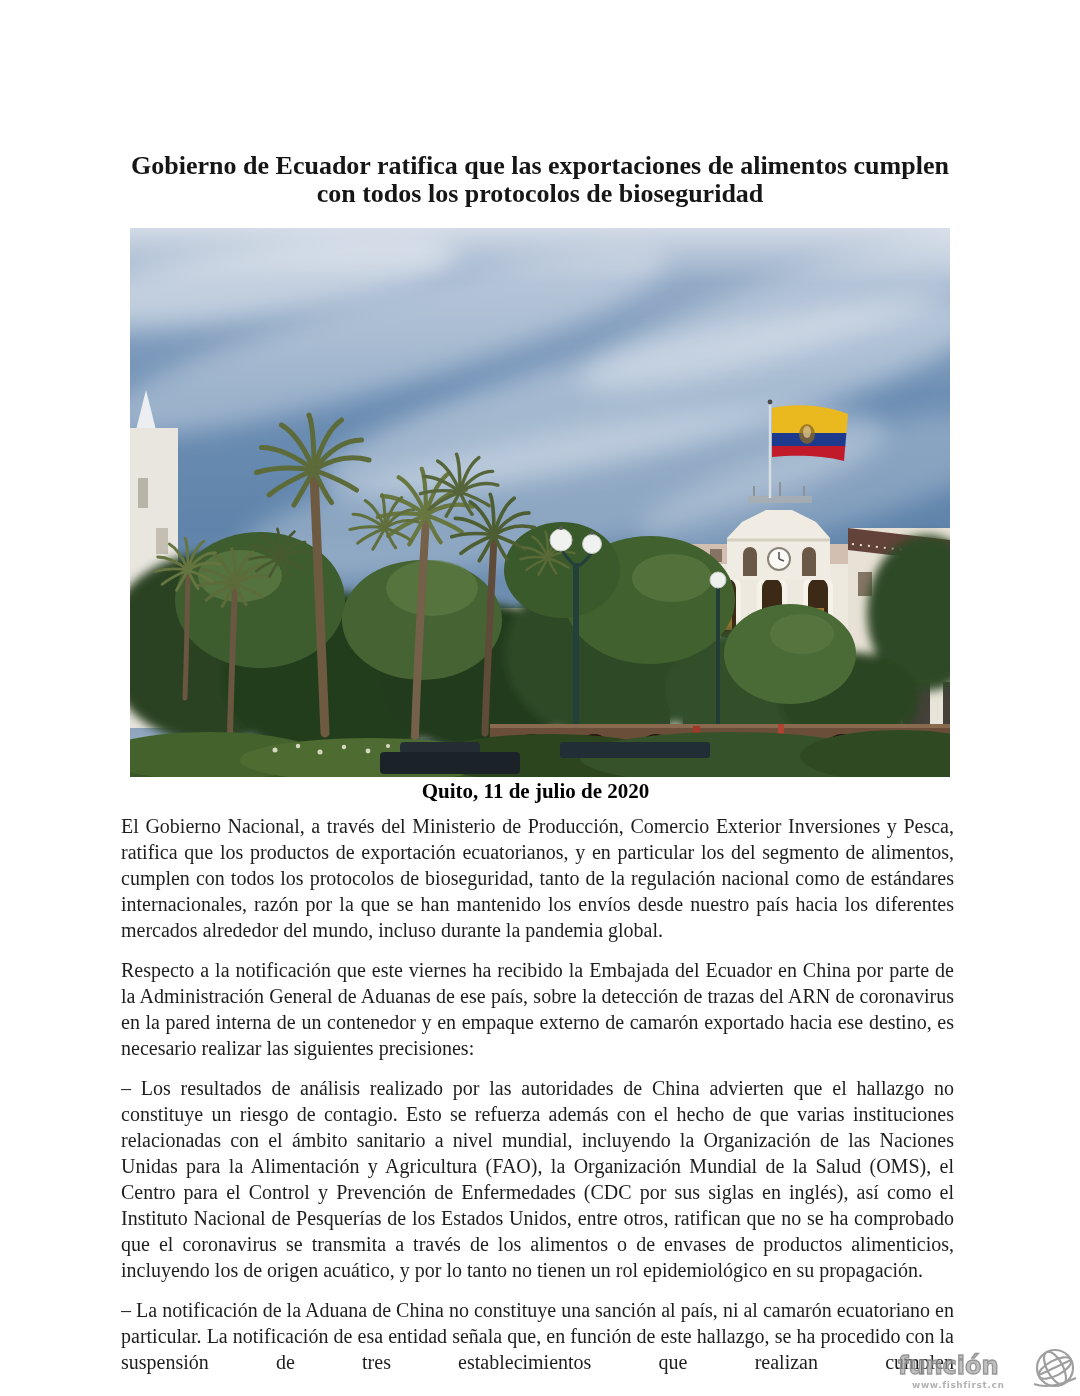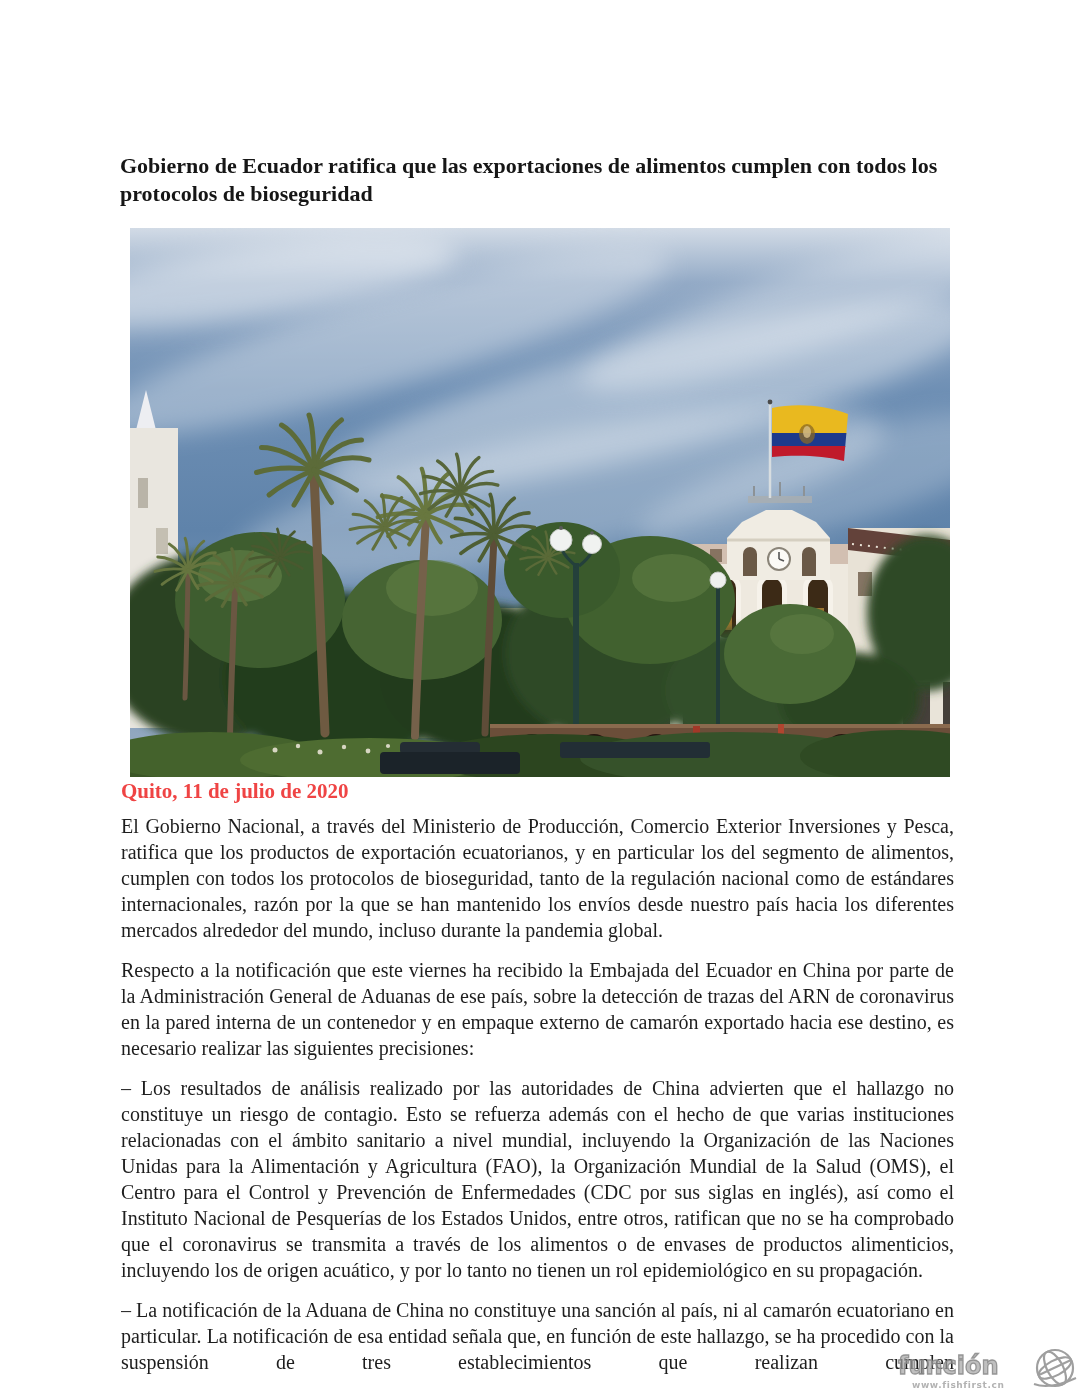--- a/index.html
+++ b/index.html
@@ -3,32 +3,32 @@
 <meta charset="utf-8">
 <style>
   html,body { margin:0; padding:0; background:#ffffff; }
   .page {
     position:relative; width:1080px; height:1396px; margin:0 auto;
     background:#ffffff; overflow:hidden;
     font-family:"Liberation Serif", serif; color:#1c1c1c;
   }
   .title {
     position:absolute; top:152px; left:120px; width:840px;
-    margin:0; text-align:left; font-size:22px; line-height:28px;
+    margin:0; text-align:center; font-size:26px; line-height:28px;
     font-weight:bold; color:#161616;
   }
   .photo-figure {
     position:absolute; left:130px; top:228px; width:820px; height:549px;
     margin:0; overflow:hidden; background:#7795b8;
   }
   .photo-figure svg { display:block; width:820px; height:549px; }
   .dateline {
     position:absolute; top:779px; left:121px; width:829px;
-    text-align:left; font-weight:bold; font-size:21px; line-height:25px;
-    color:#ef4444;
+    text-align:center; font-weight:bold; font-size:21px; line-height:25px;
+    color:#000000;
   }
   .body-text {
     position:absolute; top:813px; left:121px; width:841px; height:583px;
     overflow:hidden; font-size:20px; line-height:26px; text-align:justify;
     color:#1e1e1e;
   }
   .body-text p { margin:0 8px 14px 0; }
   .body-text p.cutoff { text-align-last:justify; margin-bottom:0; }
   .watermark {
     position:absolute; left:898px; top:1346px; width:182px; height:50px;

